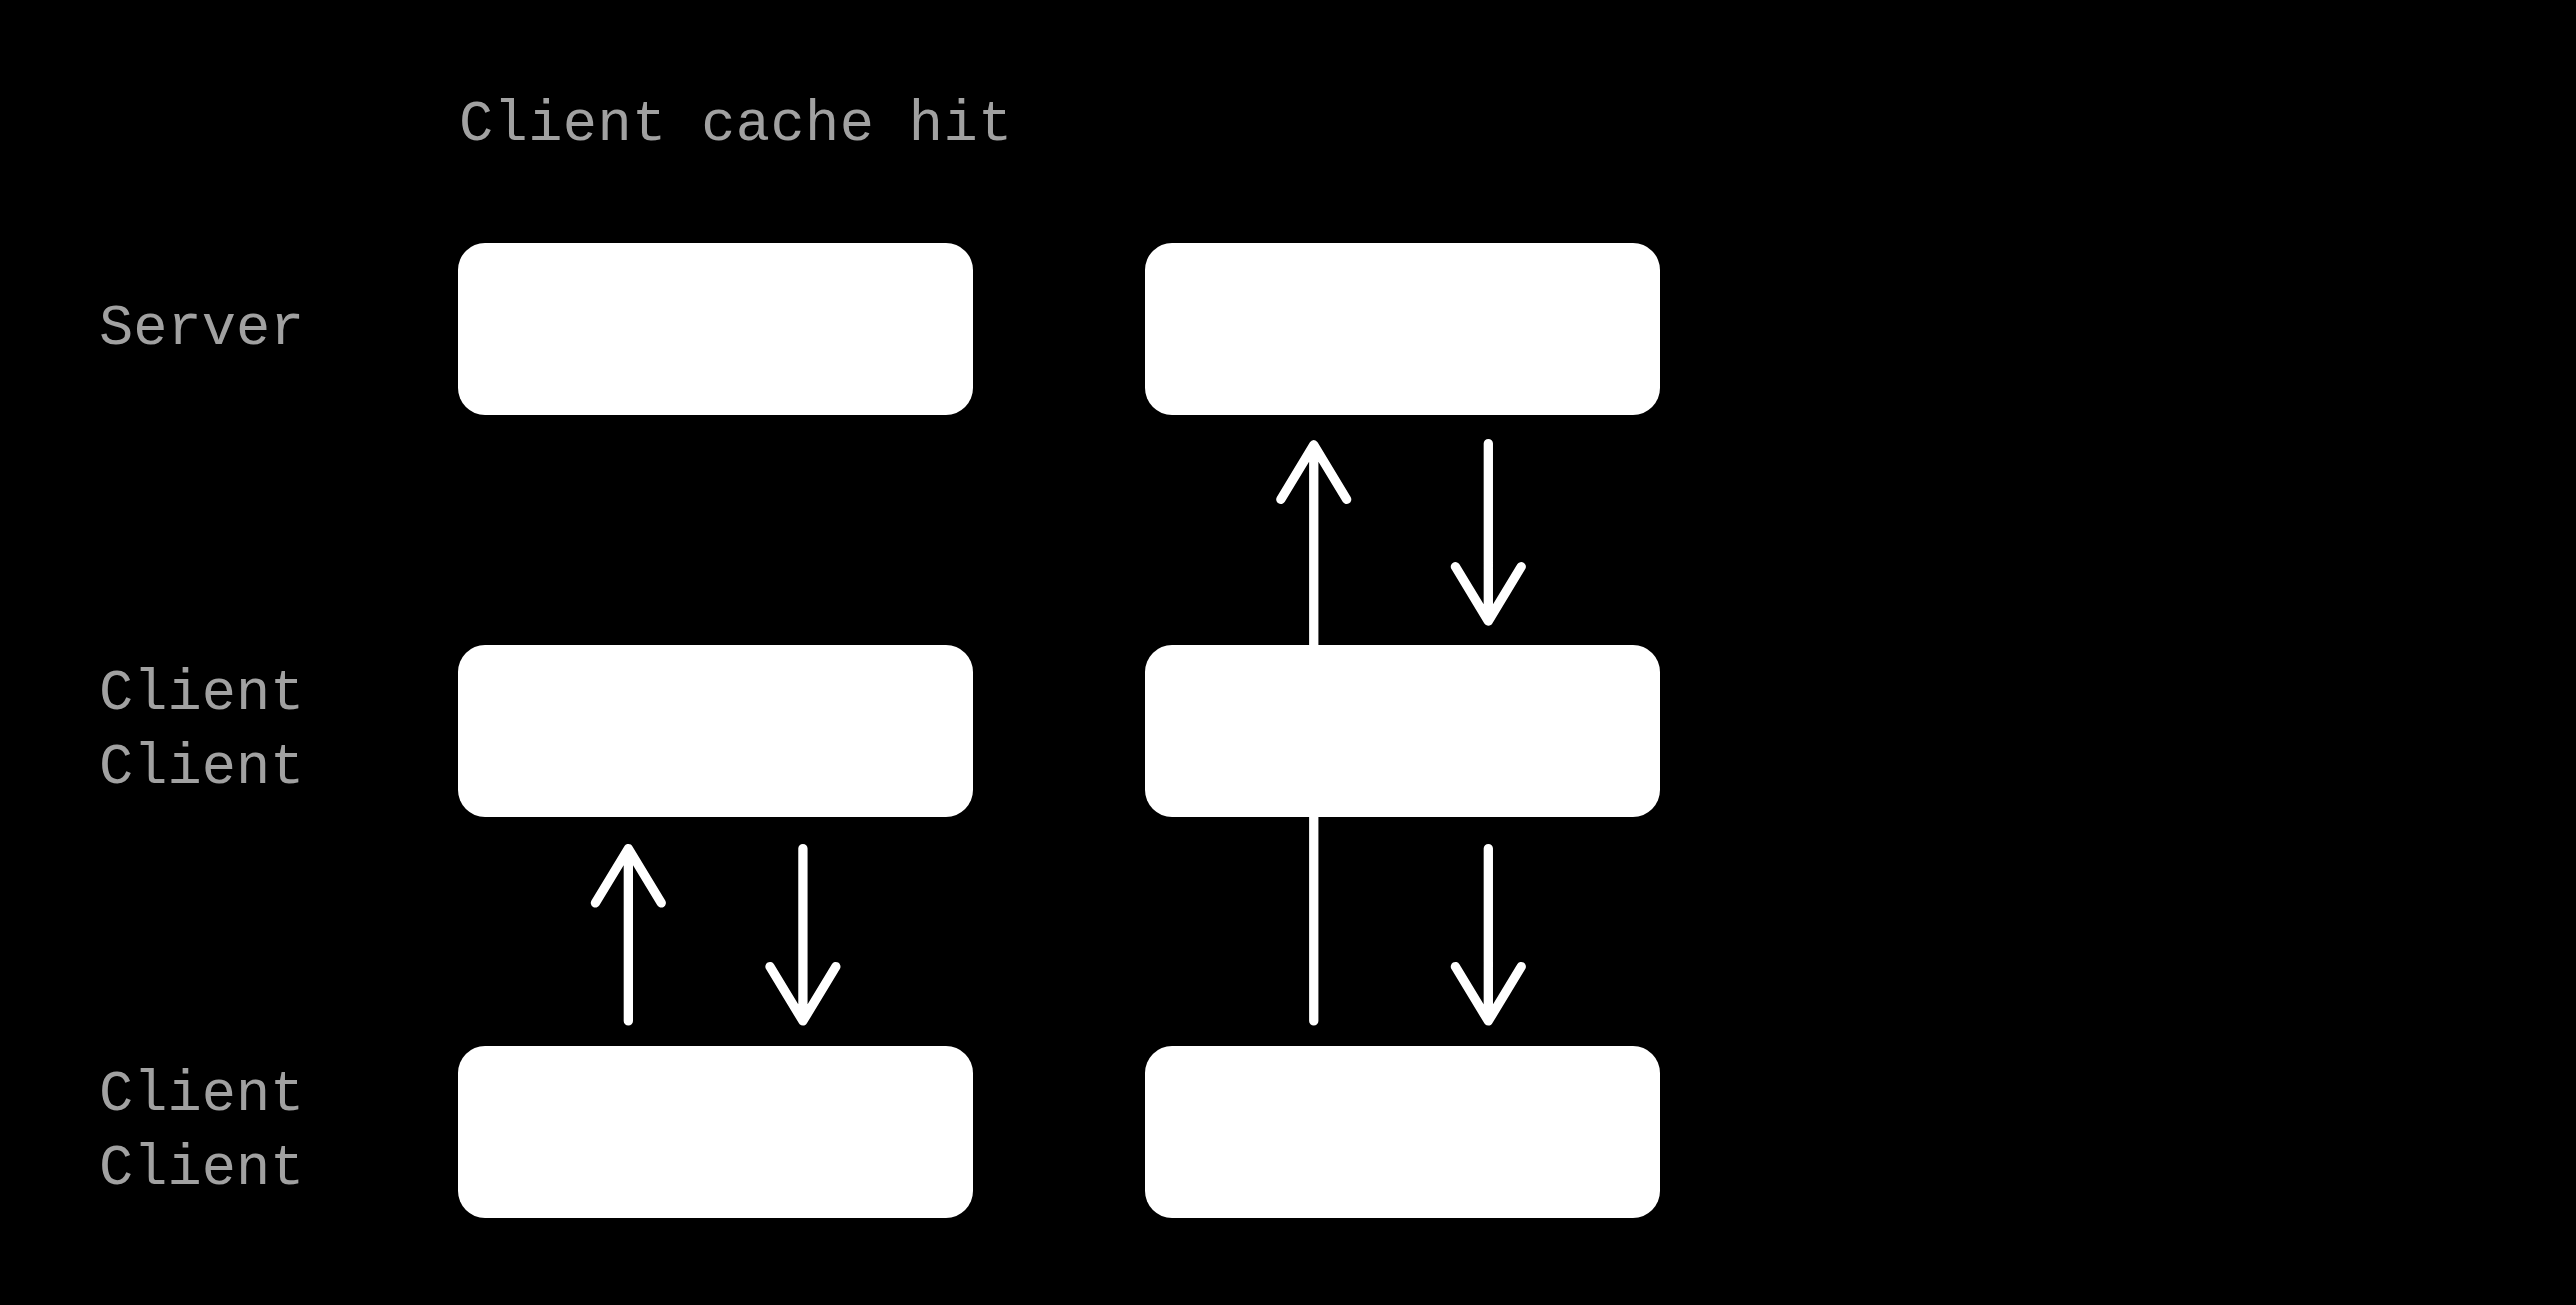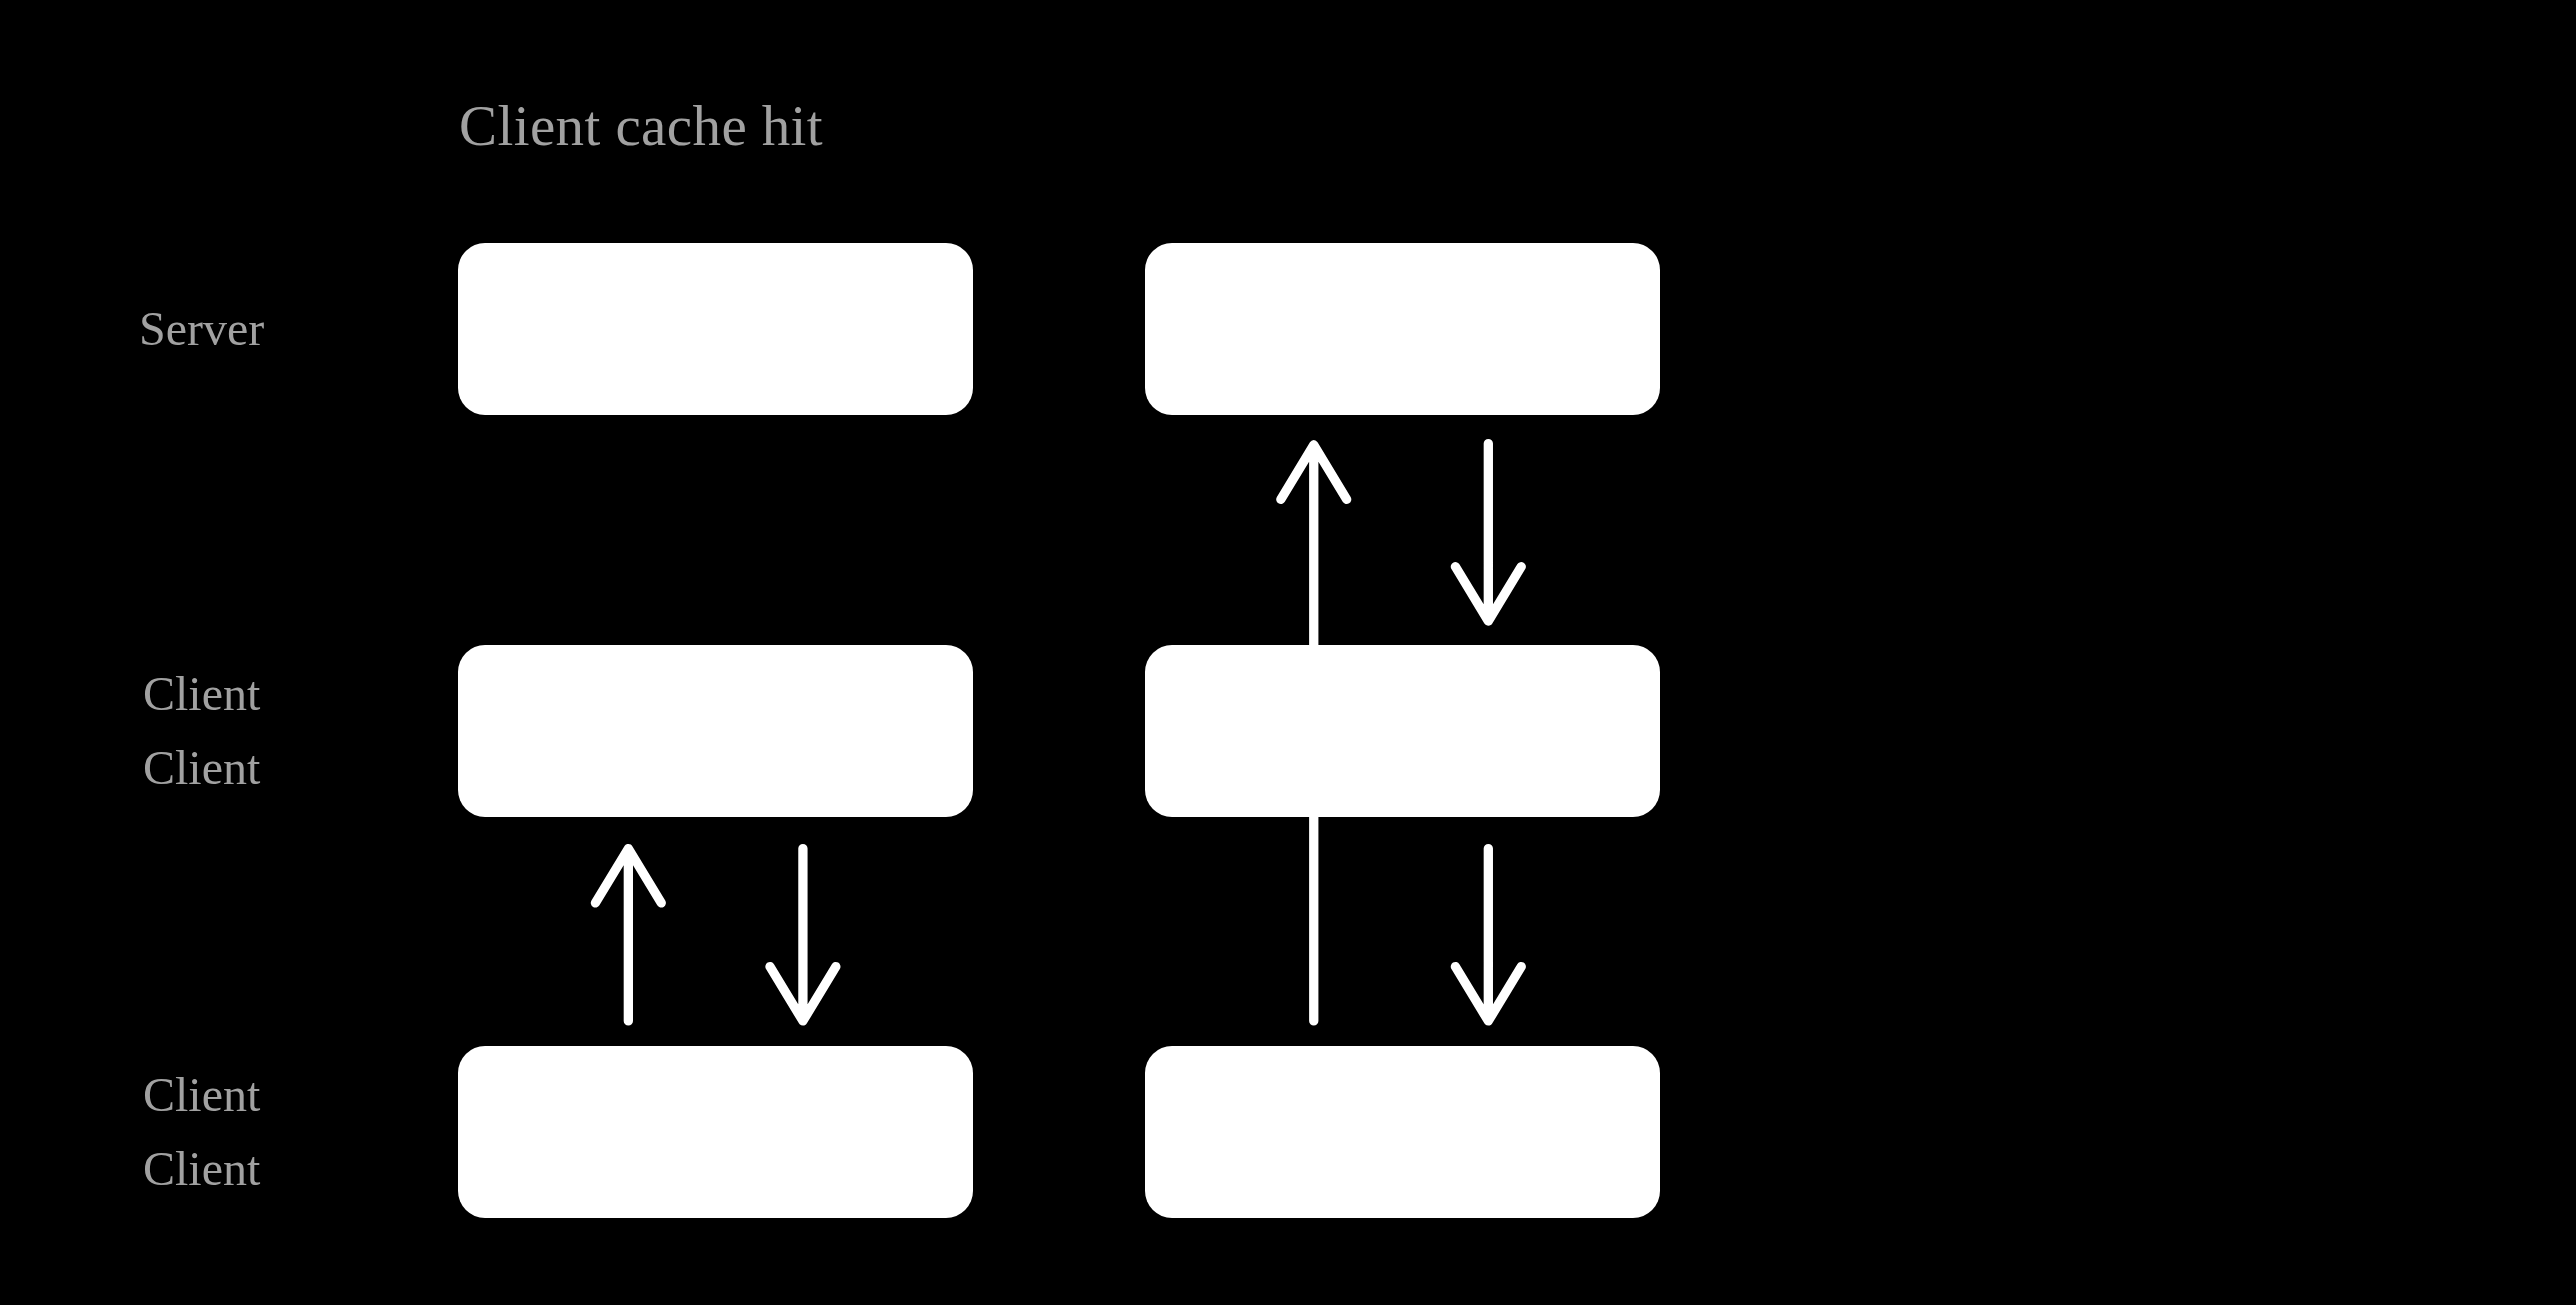--- a/index.html
+++ b/index.html
@@ -6,21 +6,21 @@
     margin: 0;
     padding: 0;
     background: #000000;
   }
   .canvas {
     position: relative;
     width: 2280px;
     height: 1305px;
     background: #000000;
     overflow: hidden;
-    font-family: Liberation Serif, serif;
+    font-family: Liberation Mono, monospace;
     border-radius: 15px;
   }
   .col-title {
     position: absolute;
     top: 93px;
     font-size: 57px;
     font-weight: 500;
     color: #a1a1a1;
     letter-spacing: 0.4px;
     white-space: nowrap;
@@ -31,21 +31,21 @@
     position: absolute;
     left: 15.7px;
     width: 372px;
     height: 172px;
     display: flex;
     flex-direction: column;
     align-items: center;
     justify-content: center;
     text-align: center;
     color: #a1a1a1;
-    font-size: 48px;
+    font-size: 57px;
     font-weight: 500;
     line-height: 74px;
     white-space: nowrap;
   }
   .row-label.server { top: 243px; }
   .row-label.cache  { top: 645px; }
   .row-label.render { top: 1046px; }
   .node {
     position: absolute;
     width: 515px;

